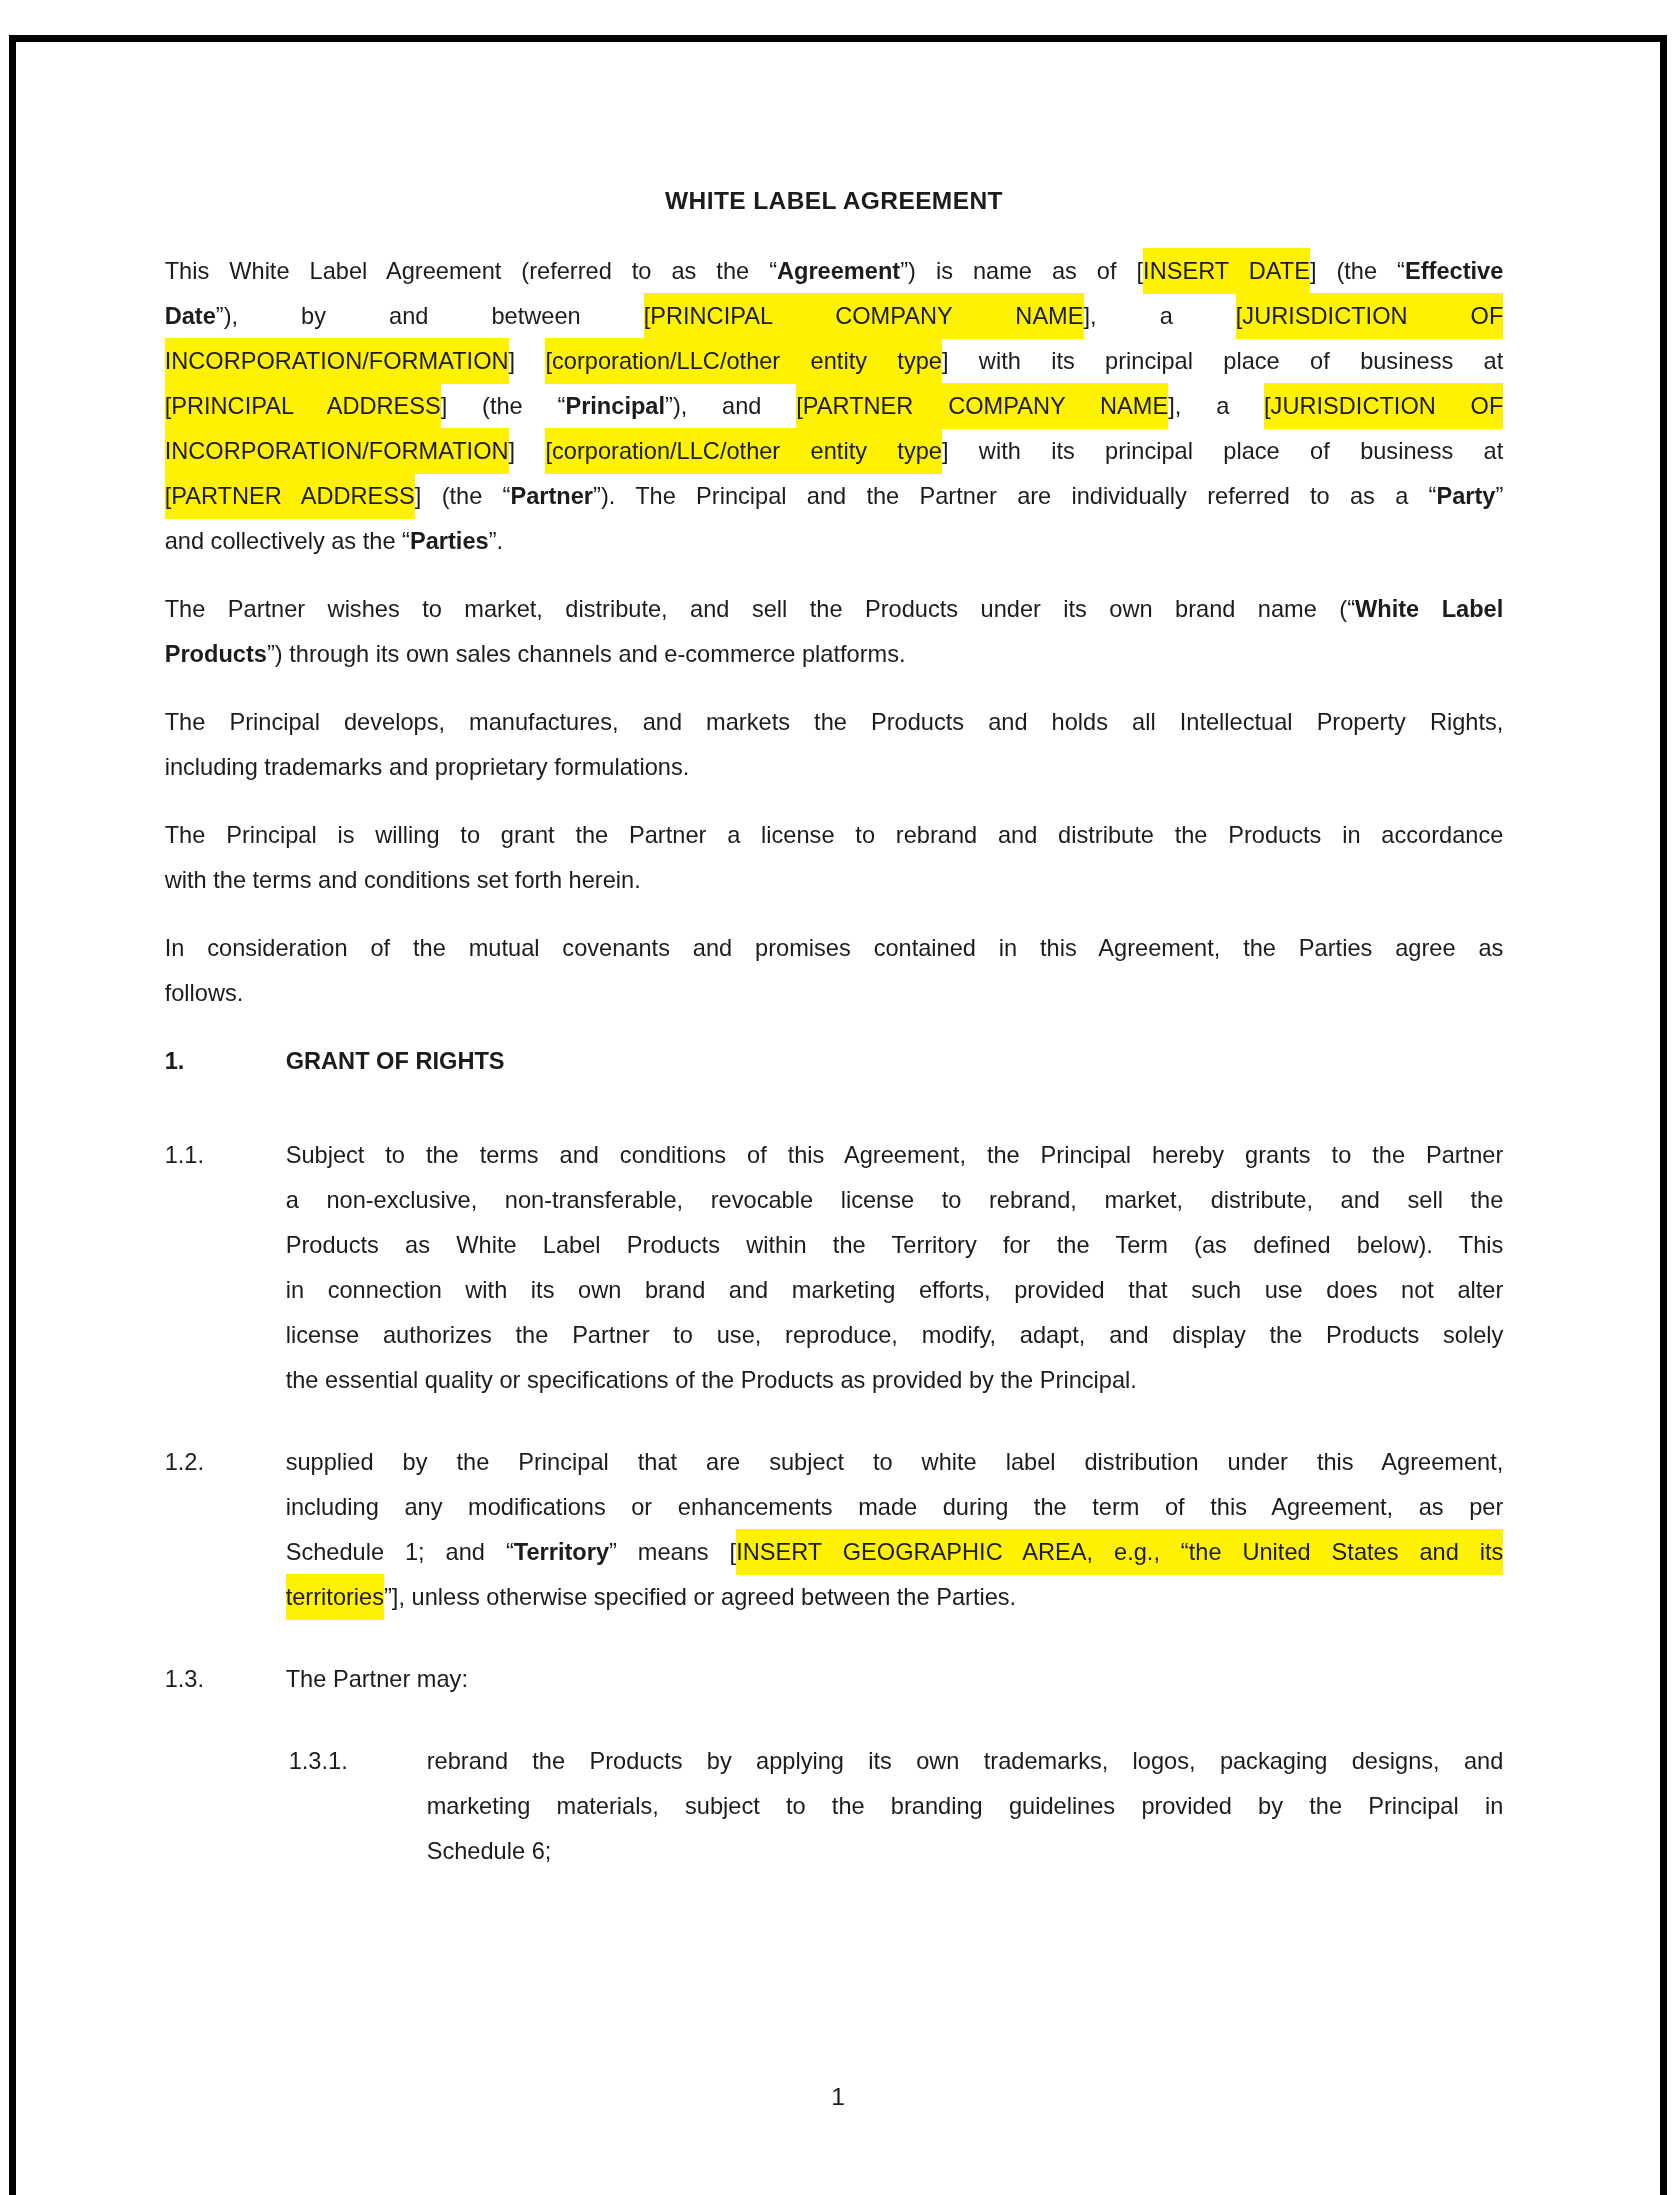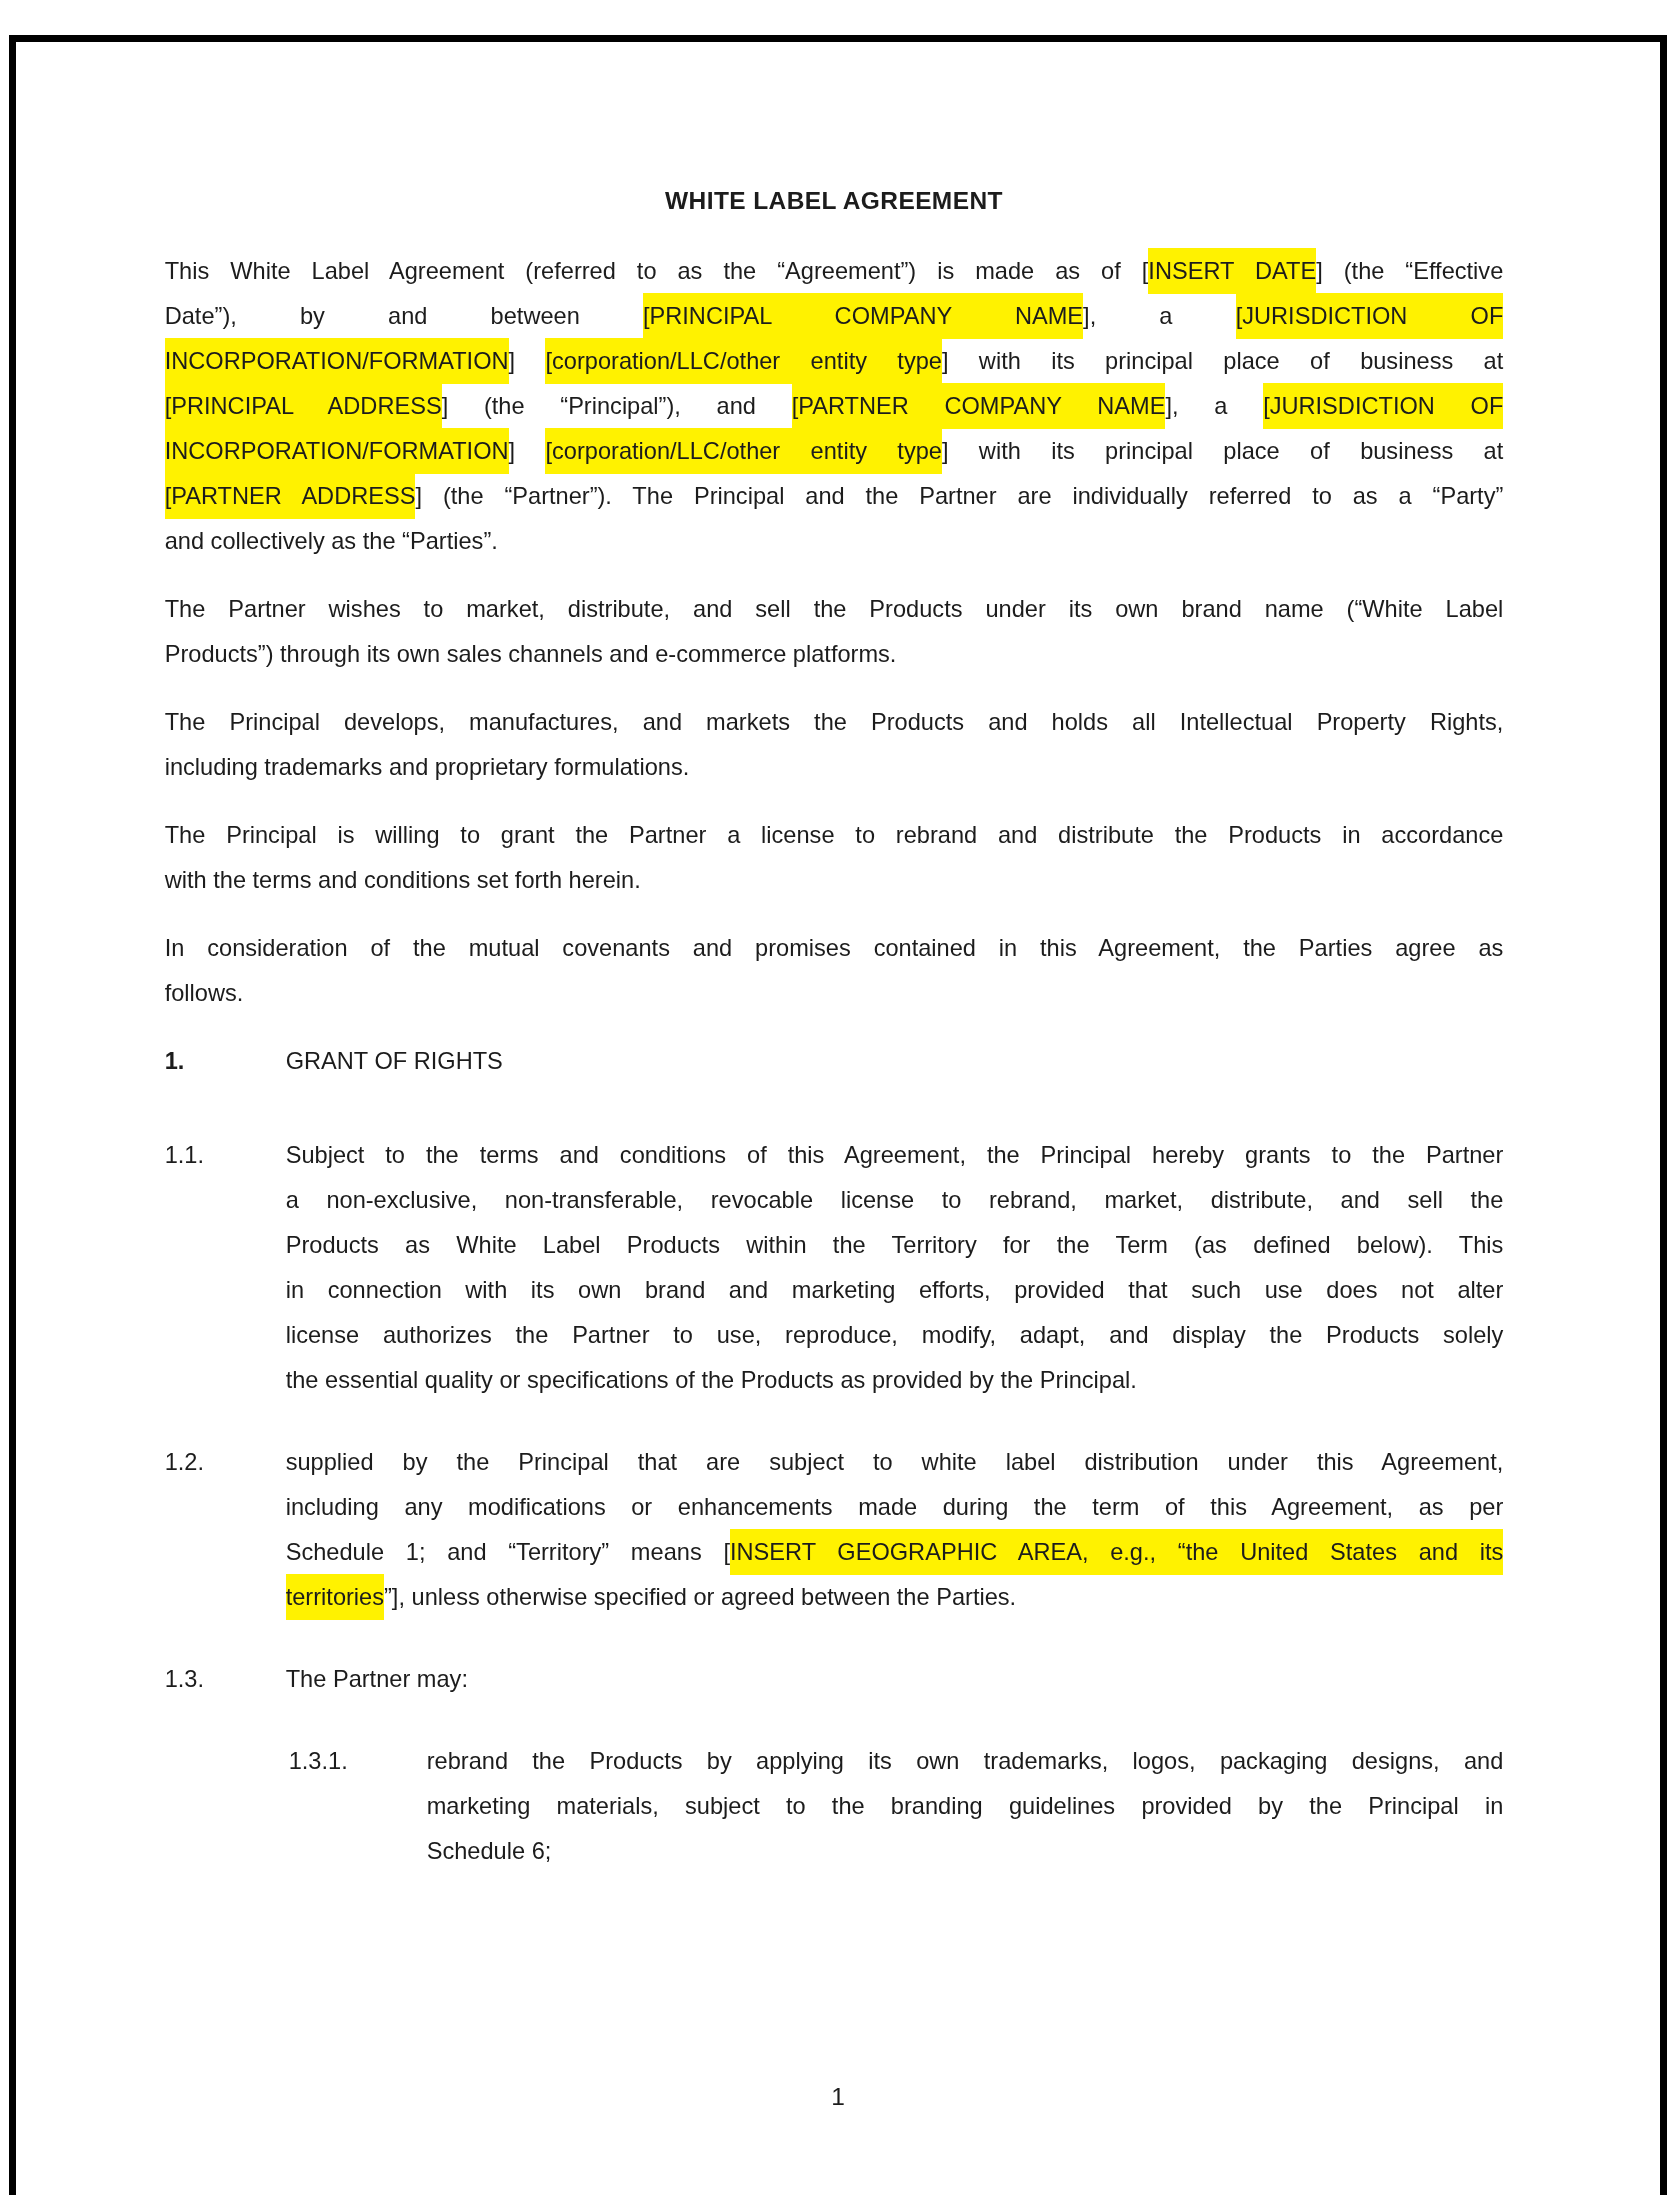--- a/index.html
+++ b/index.html
@@ -30,37 +30,37 @@
   }
   .block{margin-bottom:23px;}
   .block.paragraph{margin-bottom:23px;}
   .block.heading{position:relative;padding-left:121px;font-weight:bold;margin-bottom:49px;}
   .block.clause{position:relative;padding-left:121px;margin-bottom:37px;}
   .block.subclause{position:relative;padding-left:262px;margin-bottom:40px;}
   .num{position:absolute;left:0;top:0;line-height:45px;white-space:nowrap;}
   .subclause > .num{left:124px;}
   .line{text-align:justify;text-align-last:justify;}
   .line.last{text-align:left;text-align-last:auto;}
-  .b{font-weight:normal;}
+  .b{font-weight:bold;}
   .hl{background:var(--hl);padding:10px 0;}
   .pageno{
     position:absolute;left:0;right:0;bottom:87px;
     text-align:center;font-size:24.5px;line-height:45px;
   }
 </style>
 </head>
 <body>
 
 <div class="sheet">
   <div class="frame">
     <div class="content">
       <div class="doc-title">WHITE LABEL AGREEMENT</div>
       <div id="blocks">
           <div class="block paragraph">
-            <div class="line"><span>This White Label Agreement (referred to as the “</span><span class="b">Agreement</span><span>”) is made as of [</span><span class="hl">INSERT DATE</span><span>] (the “</span><span class="b">Effective</span></div>
+            <div class="line"><span>This White Label Agreement (referred to as the “</span><span class="b">Agreement</span><span>”) is name as of [</span><span class="hl">INSERT DATE</span><span>] (the “</span><span class="b">Effective</span></div>
             <div class="line"><span class="b">Date</span><span>”), by and between </span><span class="hl">[PRINCIPAL COMPANY NAME</span><span>], a </span><span class="hl">[JURISDICTION OF</span></div>
             <div class="line"><span class="hl">INCORPORATION/FORMATION</span><span>] </span><span class="hl">[corporation/LLC/other entity type</span><span>] with its principal place of business at</span></div>
             <div class="line"><span class="hl">[PRINCIPAL ADDRESS</span><span>] (the “</span><span class="b">Principal</span><span>”), and </span><span class="hl">[PARTNER COMPANY NAME</span><span>], a </span><span class="hl">[JURISDICTION OF</span></div>
             <div class="line"><span class="hl">INCORPORATION/FORMATION</span><span>] </span><span class="hl">[corporation/LLC/other entity type</span><span>] with its principal place of business at</span></div>
             <div class="line"><span class="hl">[PARTNER ADDRESS</span><span>] (the “</span><span class="b">Partner</span><span>”). The Principal and the Partner are individually referred to as a “</span><span class="b">Party</span><span>”</span></div>
             <div class="line last"><span>and collectively as the “</span><span class="b">Parties</span><span>”.</span></div>
           </div>
           <div class="block paragraph">
             <div class="line"><span>The Partner wishes to market, distribute, and sell the Products under its own brand name (“</span><span class="b">White Label</span></div>
             <div class="line last"><span class="b">Products</span><span>”) through its own sales channels and e-commerce platforms.</span></div>

